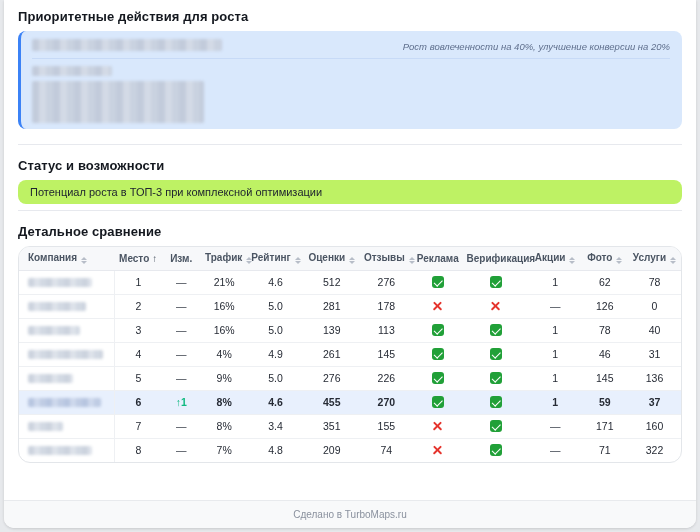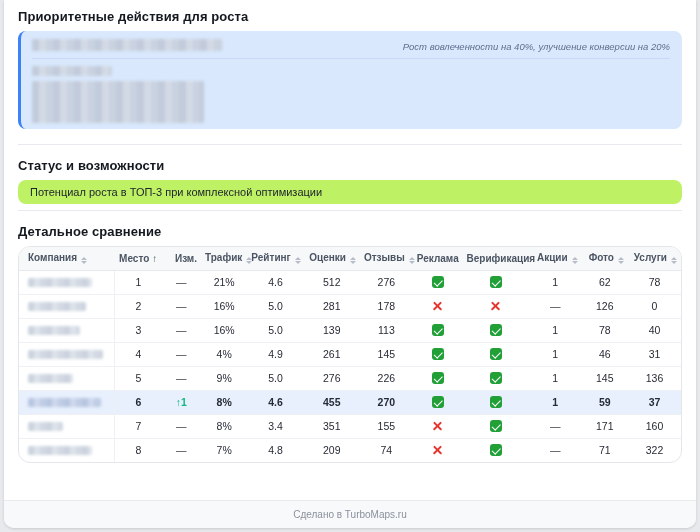--- a/index.html
+++ b/index.html
@@ -73,21 +73,21 @@
   .table-wrap {
     border:1px solid #e3e6ea;
     border-radius:12px;
     overflow:hidden;
   }
   table { width:100%; border-collapse:collapse; table-layout:fixed; }
   thead th {
     background:#f7f8fa;
     font-size:10px; font-weight:bold; color:#4b5563;
     height:23px; padding:0 4px;
-    text-align:right; white-space:nowrap;
+    text-align:center; white-space:nowrap;
     border-bottom:1px solid #e7e9ee;
   }
   thead th.col-company { text-align:left; padding-left:9px; }
   tbody td {
     font-size:10.5px; color:#262b35;
     height:24px; padding:0 4px;
     text-align:center; white-space:nowrap;
     border-top:1px solid #eef0f3;
   }
   tbody tr:first-child td { border-top:none; }

